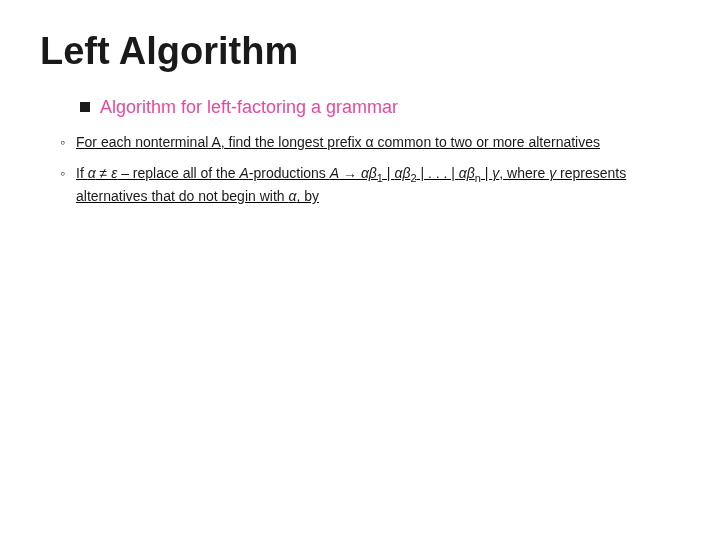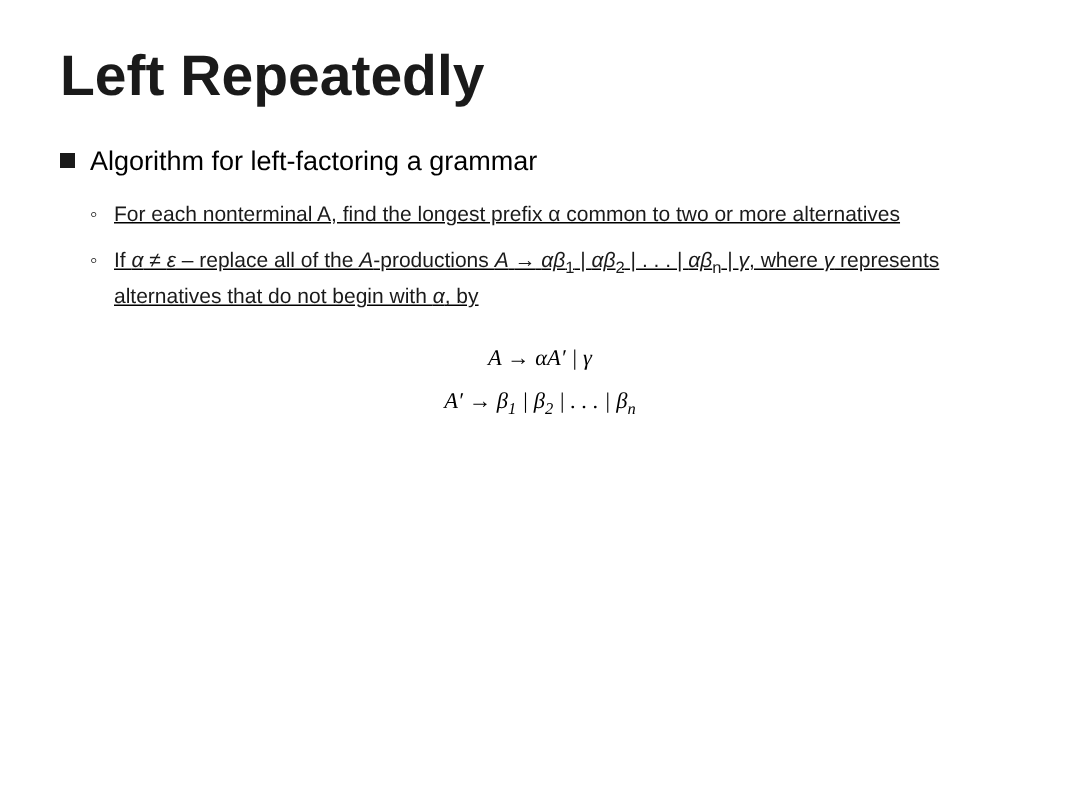--- a/index.html
+++ b/index.html
@@ -24,23 +24,24 @@
     .title {
       font-size: 38px;
       font-weight: bold;
       color: #1a1a1a;
       margin-bottom: 24px;
       font-family: Arial, Helvetica, sans-serif;
     }
 
     .algorithm-heading {
       font-size: 18px;
-      color: #000000;
+      color: #ec4899;
       margin-bottom: 14px;
       font-family: Arial, Helvetica, sans-serif;
+      margin-left: 40px;
     }
 
     .algorithm-heading .square {
       display: inline-block;
       width: 10px;
       height: 10px;
       background: #1a1a1a;
       margin-right: 6px;
       vertical-align: middle;
       position: relative;
@@ -133,40 +134,32 @@
       line-height: 1.6;
       font-family: Arial, Helvetica, sans-serif;
     }
     .non-italic { font-style: normal; }
   </style>
 </head>
 <body>
 
 <div class="slide">
 
-  <h1 class="title">Left Repeatedly</h1>
+  <h1 class="title">Left Algorithm</h1>
 
   <div class="algorithm-heading">
     <span class="square"></span>
     <span>Algorithm for left-factoring a grammar</span>
   </div>
 
   <ul class="bullet-list">
     <li>
       <span>For each nonterminal A, find the longest prefix α common to two or more alternatives</span>
     </li>
     <li>
       <span>If <i>α</i> ≠ <i>ε</i> – replace all of the <i>A</i>-productions <i>A</i> <span class="arrow">→</span> <i>αβ</i><sub>1</sub> | <i>αβ</i><sub>2</sub> | . . . | <i>αβ</i><sub>n</sub> | <i>γ</i>, where <i>γ</i> represents alternatives that do not begin with <i>α</i>, by</span>
     </li>
   </ul>
 
-  <div class="math-block">
-    <span class="math-line">
-      <i>A</i> <span class="non-italic">→</span> <i>αA′</i> | <i>γ</i>
-    </span>
-    <span class="math-line">
-      <i>A′</i> <span class="non-italic">→</span> <i>β</i><sub>1</sub> | <i>β</i><sub>2</sub> | . . . | <i>β</i><sub>n</sub>
-    </span>
-  </div>
 
 
 
 </div>
 
 </body></html>

